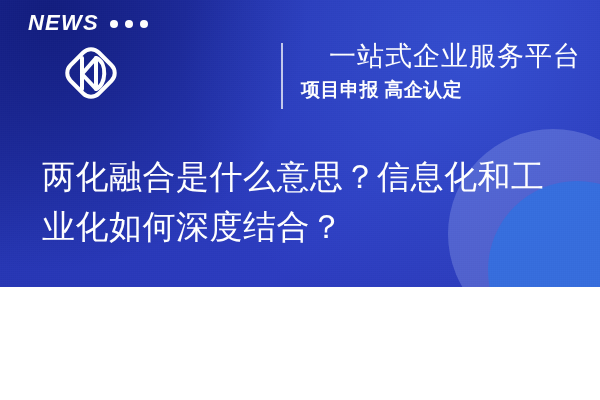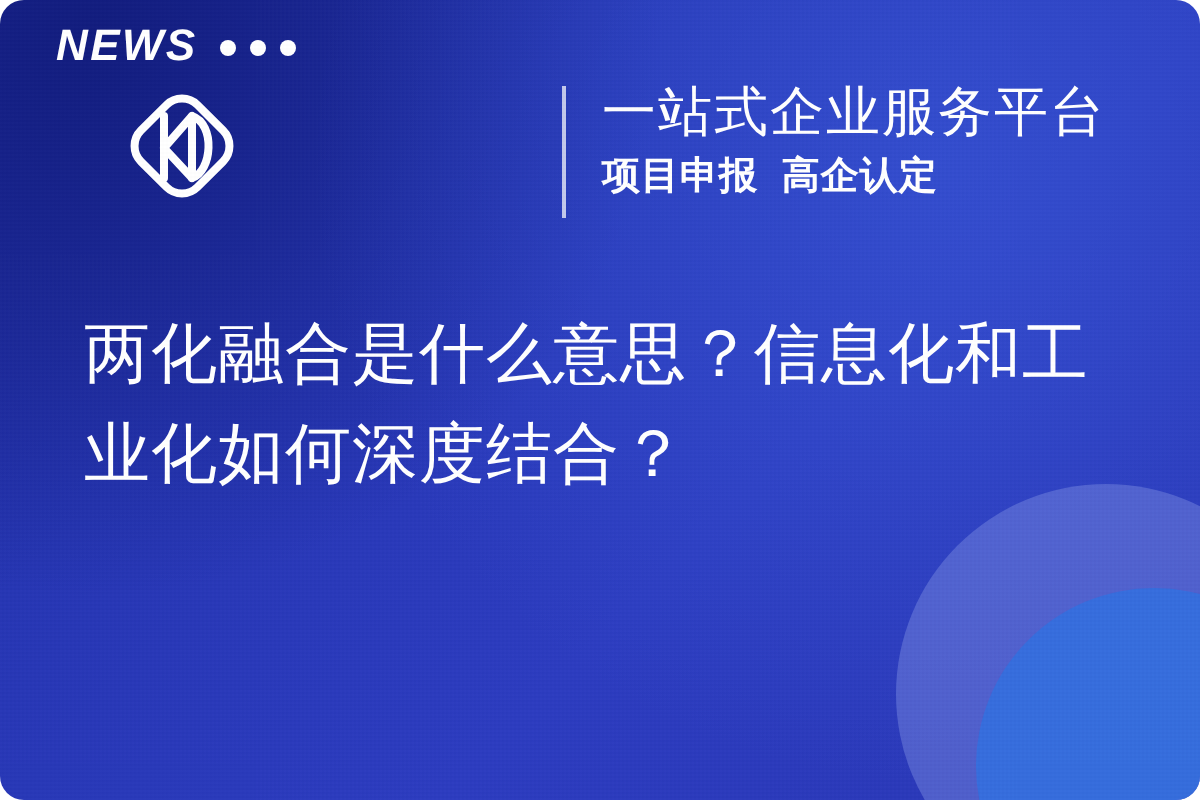--- a/index.html
+++ b/index.html
@@ -8,28 +8,27 @@
     padding: 0;
     background: #ffffff;
   }
   body {
     font-family: "Liberation Sans", "DejaVu Sans", sans-serif;
   }
 
   .banner {
     position: relative;
     width: 600px;
-    height: 400px;
+    height: 287px;
     overflow: hidden;
     background: #2b3bbd;
     background-image:
       radial-gradient(circle at 78% 20%, rgba(58,92,220,0.55) 0%, rgba(58,92,220,0) 55%),
       radial-gradient(circle at 8% 4%, rgba(16,26,120,0.85) 0%, rgba(16,26,120,0) 42%),
       linear-gradient(135deg, #1e2a9e 0%, #2636b4 30%, #2c3cc0 62%, #2937b6 100%);
-    border-radius: 12px;
   }
 
   
   .noise {
     position: absolute;
     inset: 0;
     pointer-events: none;
     opacity: 0.16;
     background-image:
       repeating-linear-gradient(0deg, rgba(255,255,255,0.05) 0px, rgba(255,255,255,0.05) 1px, rgba(0,0,0,0.05) 1px, rgba(0,0,0,0.05) 2px),
@@ -153,24 +152,25 @@
     left: 301px;
     top: 40px;
   }
   .slogan-main {
     color: #ffffff;
     font-size: 27px;
     line-height: 1.22;
     letter-spacing: 1px;
     white-space: nowrap;
     font-family: "Liberation Sans", "DejaVu Sans", sans-serif;
+    margin-left: 28px;
   }
   .slogan-sub {
     color: #ffffff;
-    font-family: Liberation Mono, monospace;
+    font-family: Liberation Serif, serif;
     font-size: 19px;
     font-weight: bold;
     line-height: 1.25;
     letter-spacing: 0.5px;
     margin-top: 5px;
     white-space: nowrap;
   }
 
   
   .headline {

